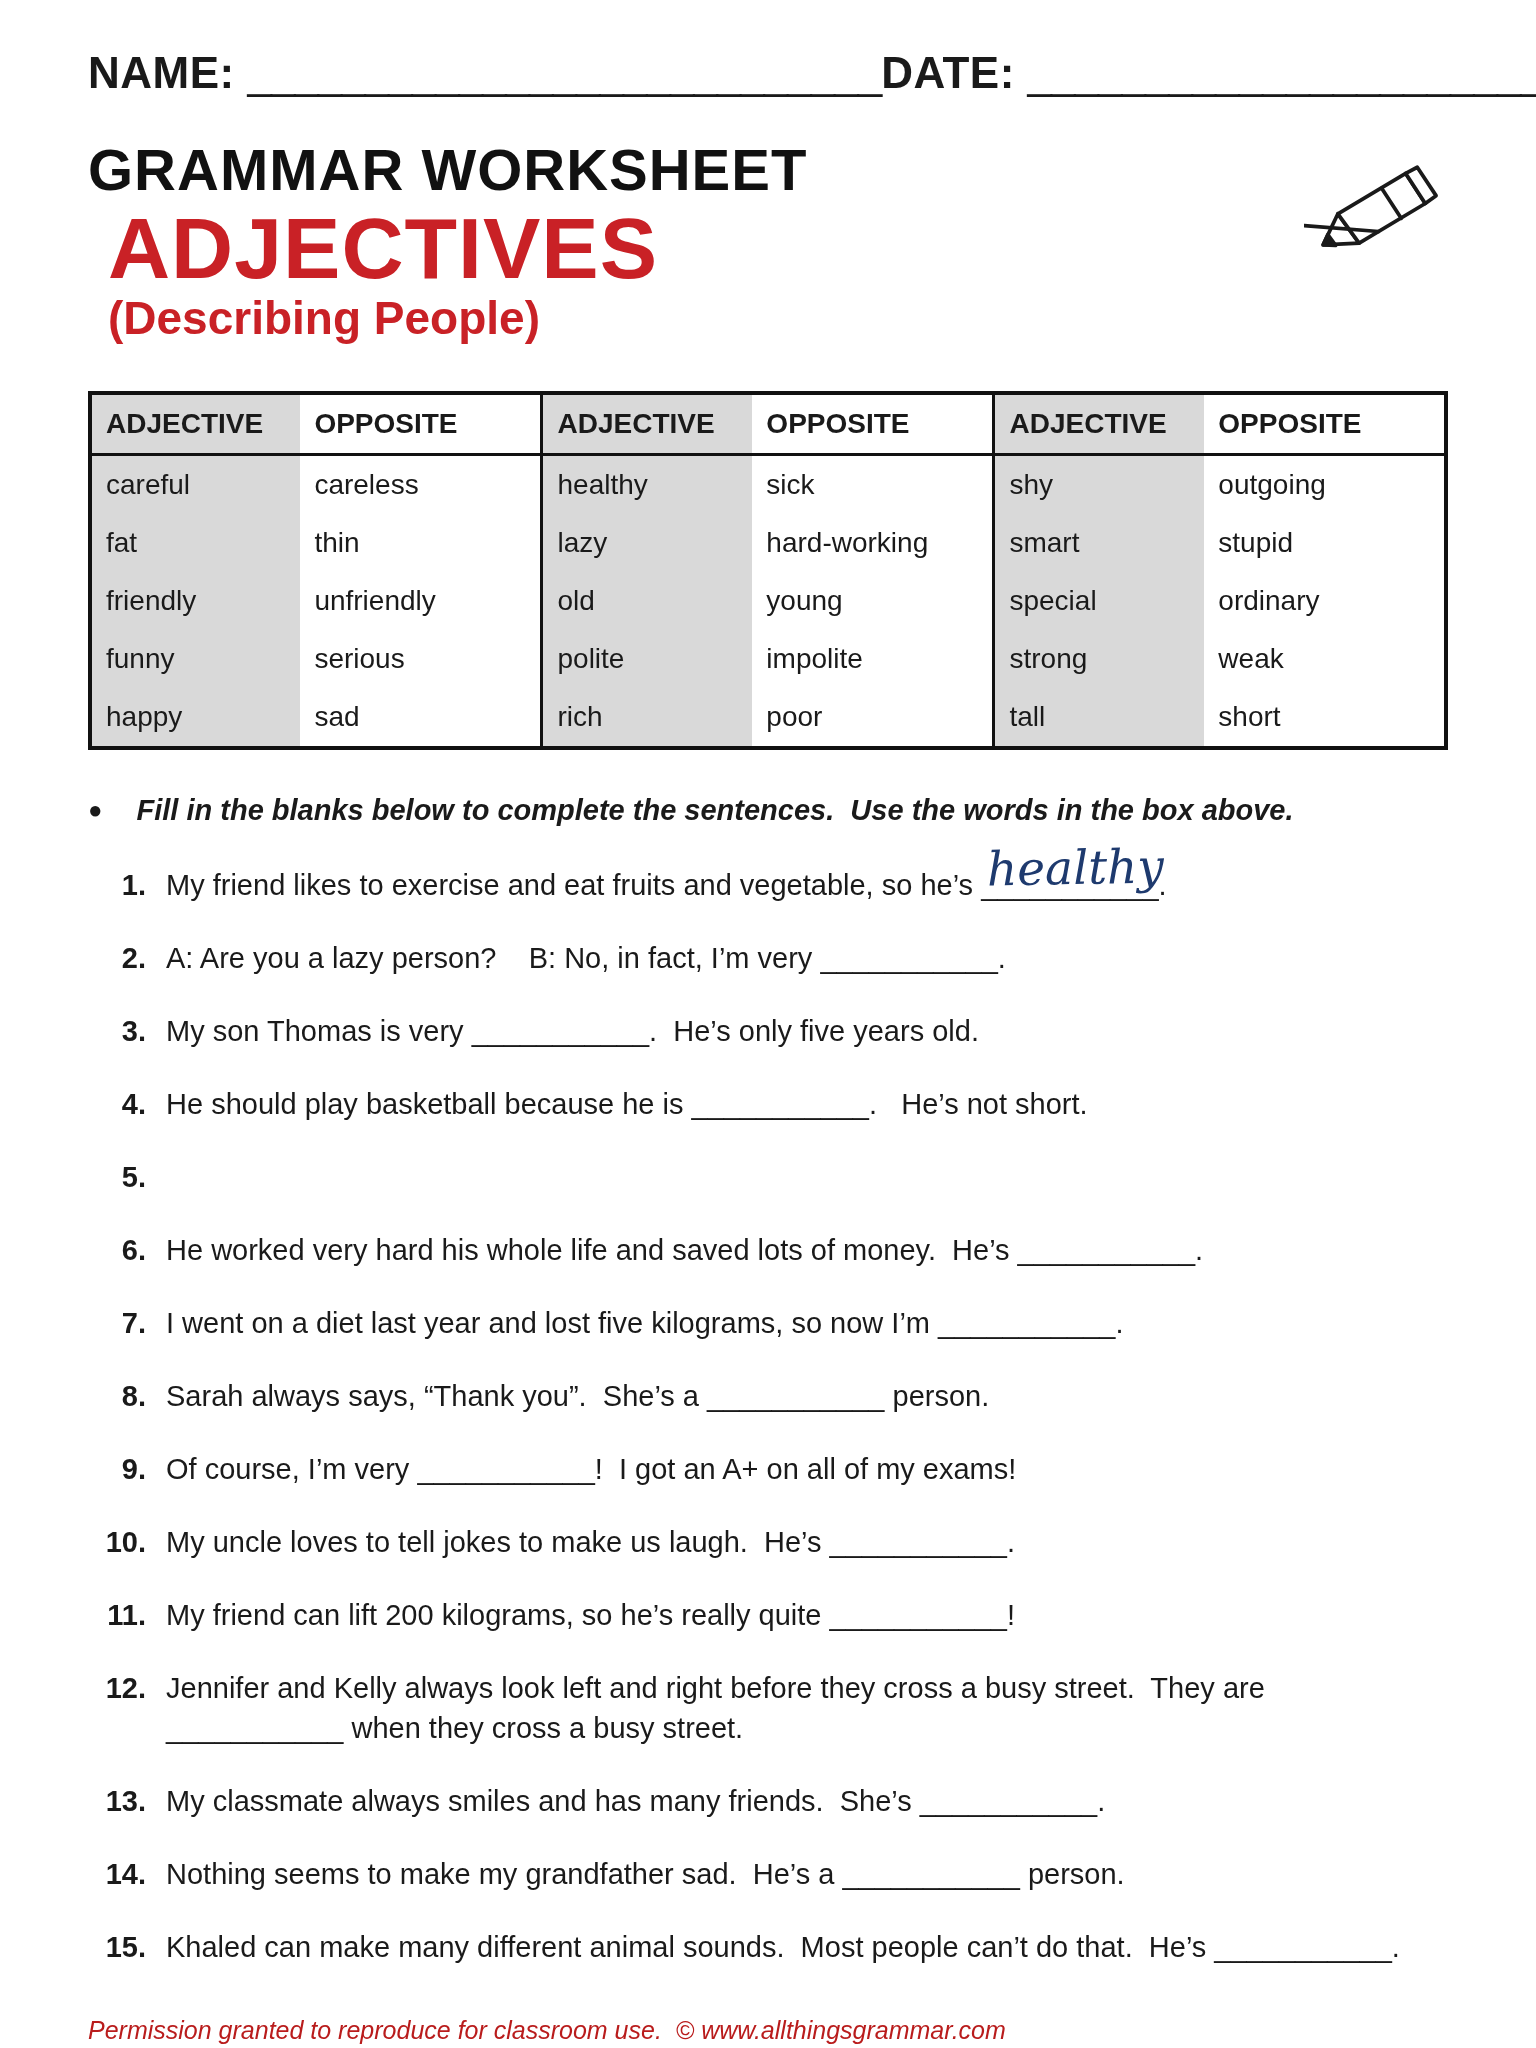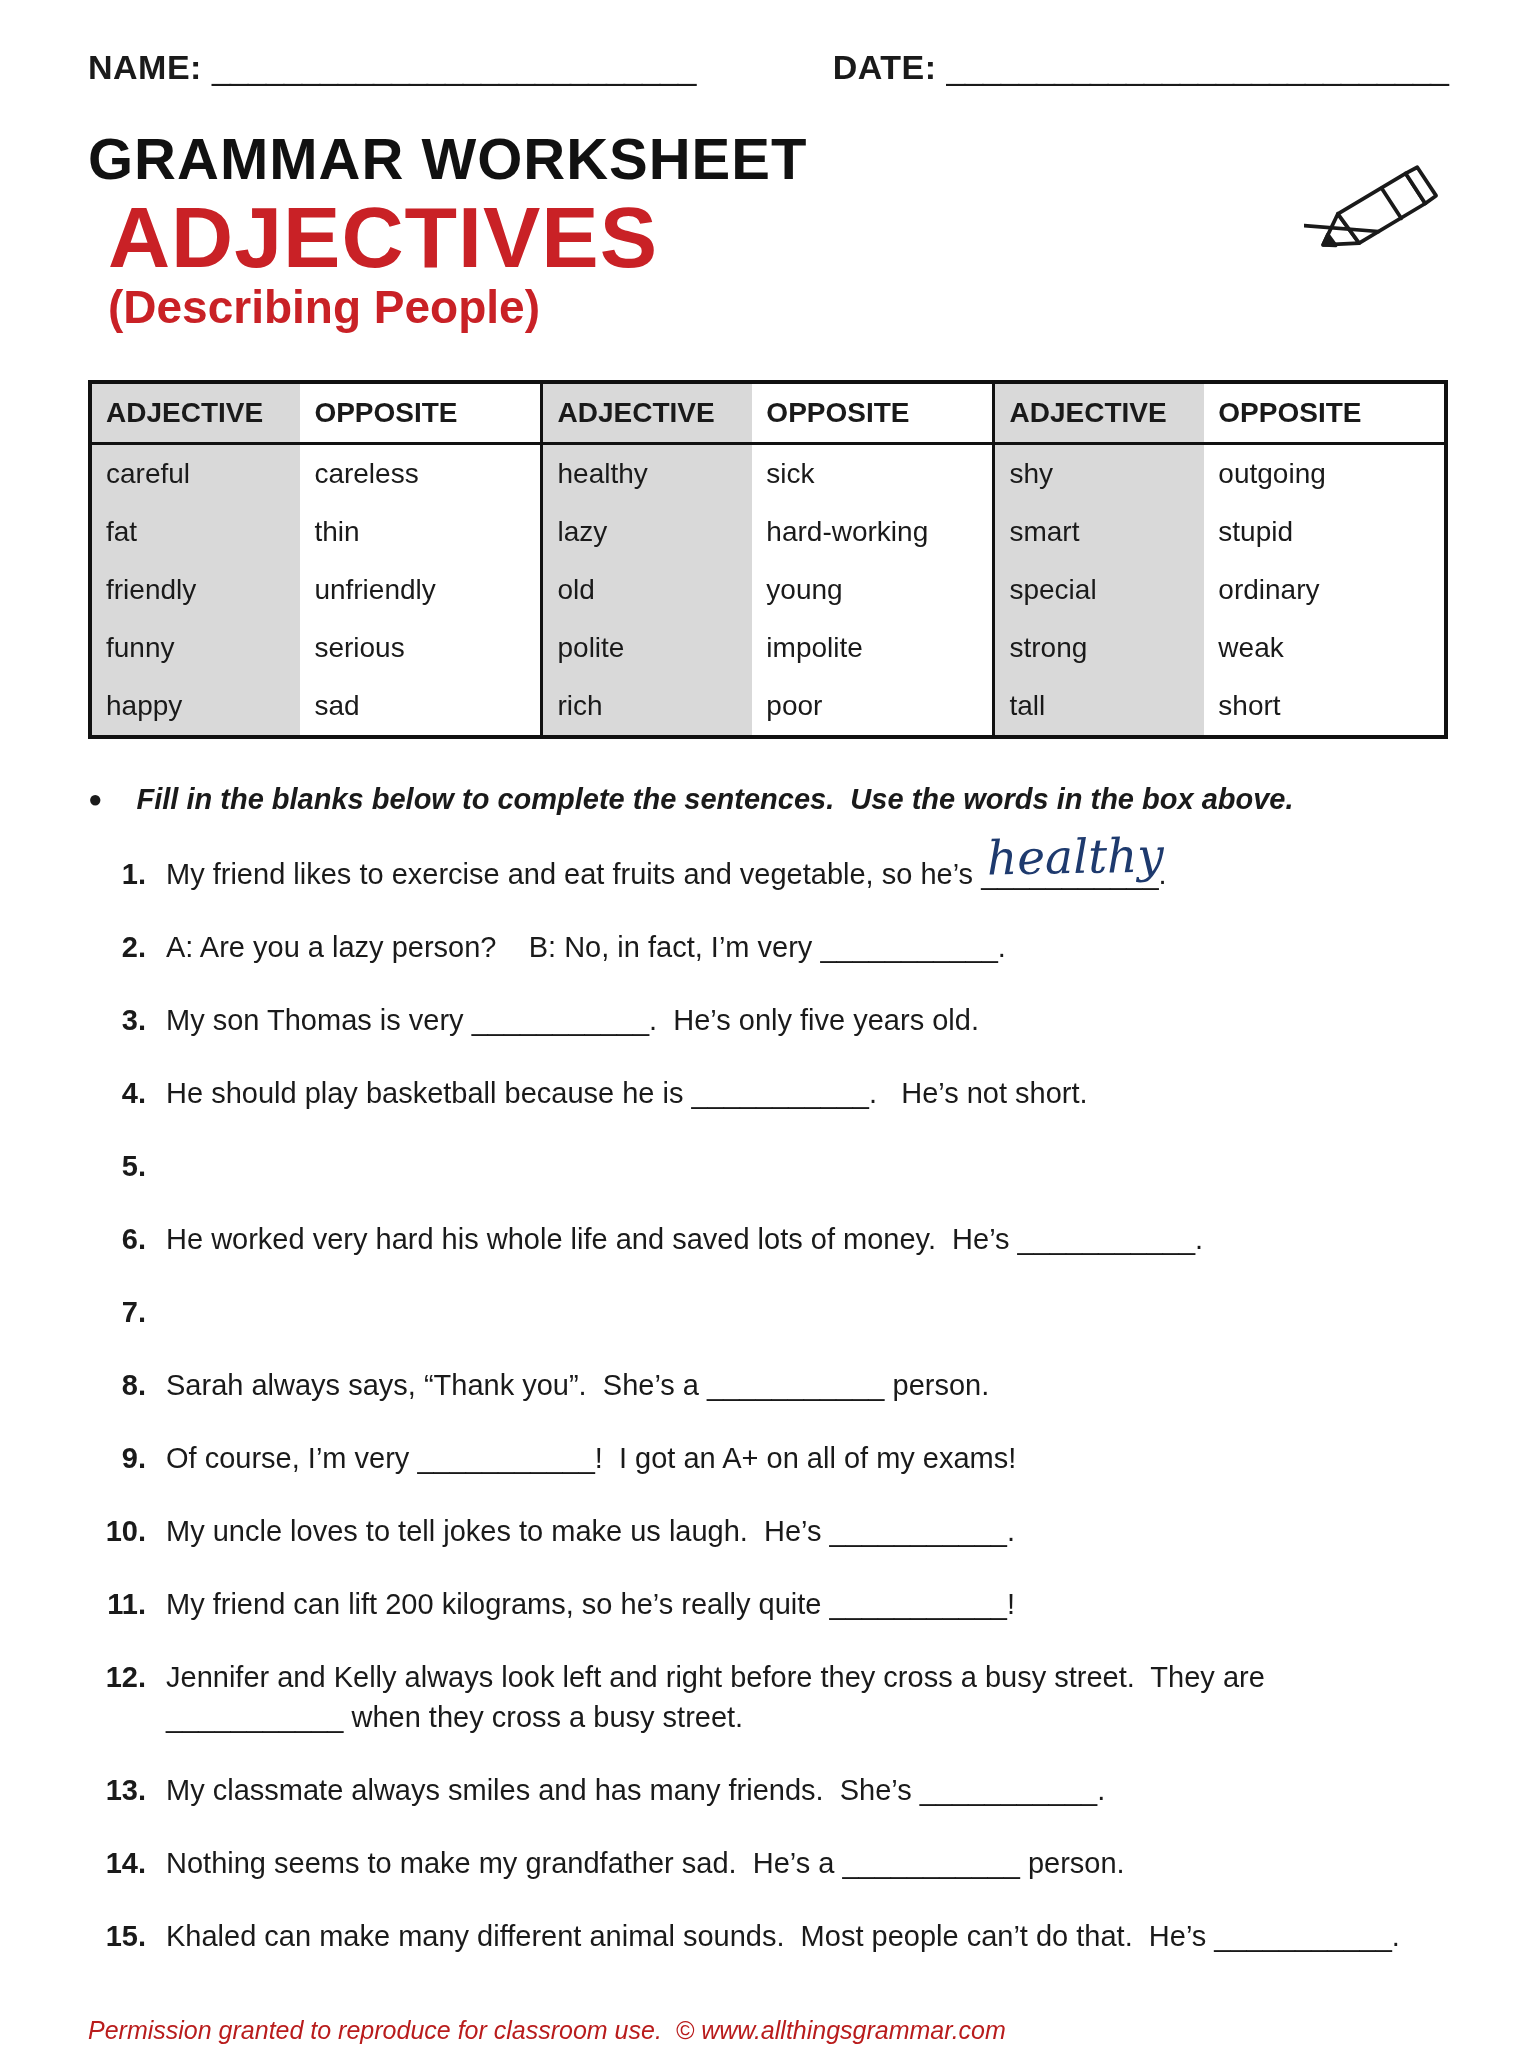--- a/index.html
+++ b/index.html
@@ -16,21 +16,21 @@
     width: 1536px;
     height: 2048px;
     padding: 48px 88px 24px 88px;
     overflow: hidden;
   }
 
   
   .name-date-row {
     display: flex;
     justify-content: space-between;
-    font-size: 34px;
+    font-size: 44px;
     font-weight: bold;
     letter-spacing: 0.5px;
   }
   .name-date-row .pair { white-space: nowrap; }
   .blankline { font-weight: normal; letter-spacing: -1px; }
 
   .ws-title {
     margin-top: 38px;
     font-size: 58px;
     font-weight: bold;
@@ -255,20 +255,21 @@
       <span class="qnum">5.</span>
     </div>
 
     <div class="question">
       <span class="qnum">6.</span>
       <span class="qtext">He worked very hard his whole life and saved lots of money.  He’s ___________.</span>
     </div>
 
     <div class="question">
       <span class="qnum">7.</span>
+      <span class="qtext">I went on a diet last year and lost five kilograms, so now I’m ___________.</span>
     </div>
 
     <div class="question">
       <span class="qnum">8.</span>
       <span class="qtext">Sarah always says, “Thank you”.  She’s a ___________ person.</span>
     </div>
 
     <div class="question">
       <span class="qnum">9.</span>
       <span class="qtext">Of course, I’m very ___________!  I got an A+ on all of my exams!</span>

